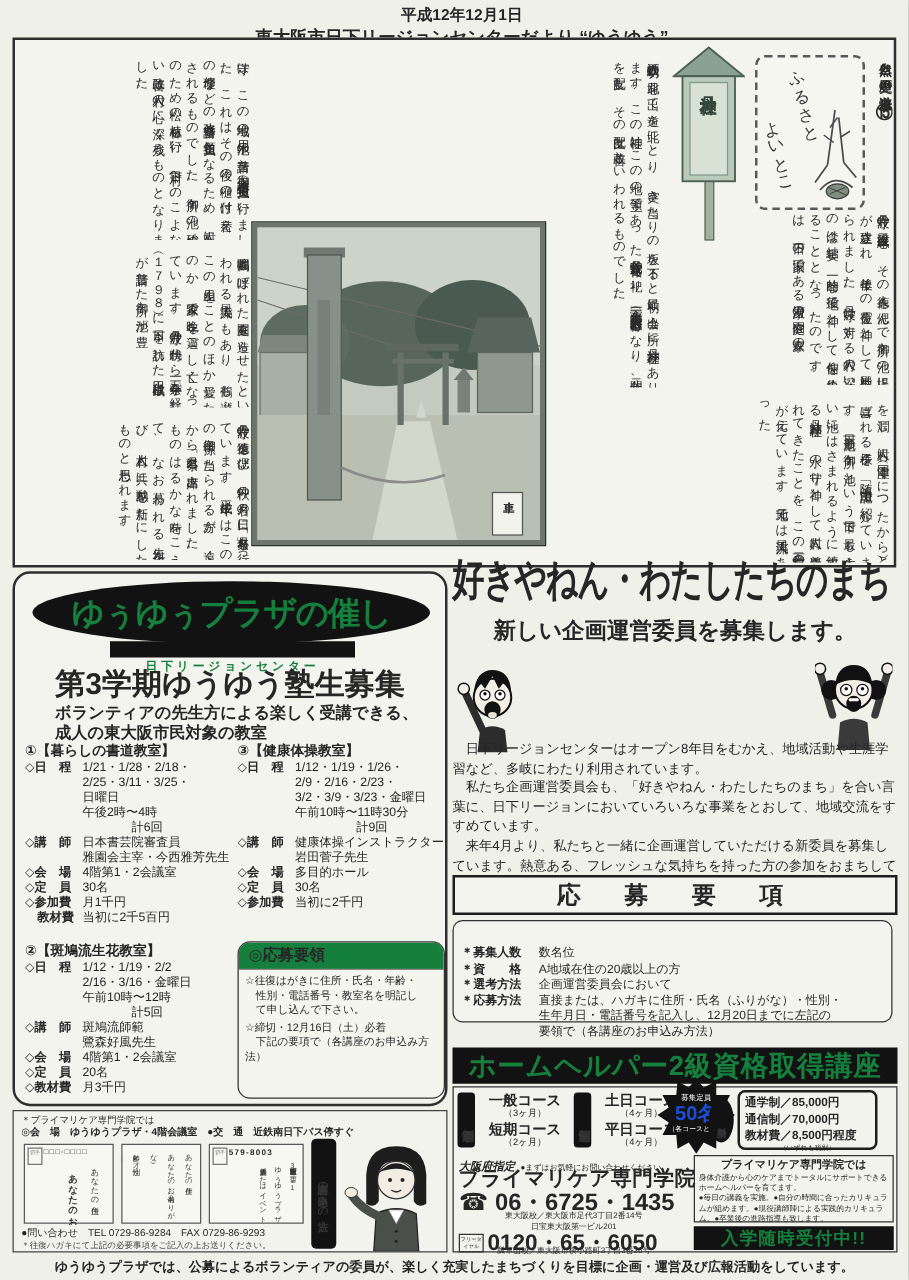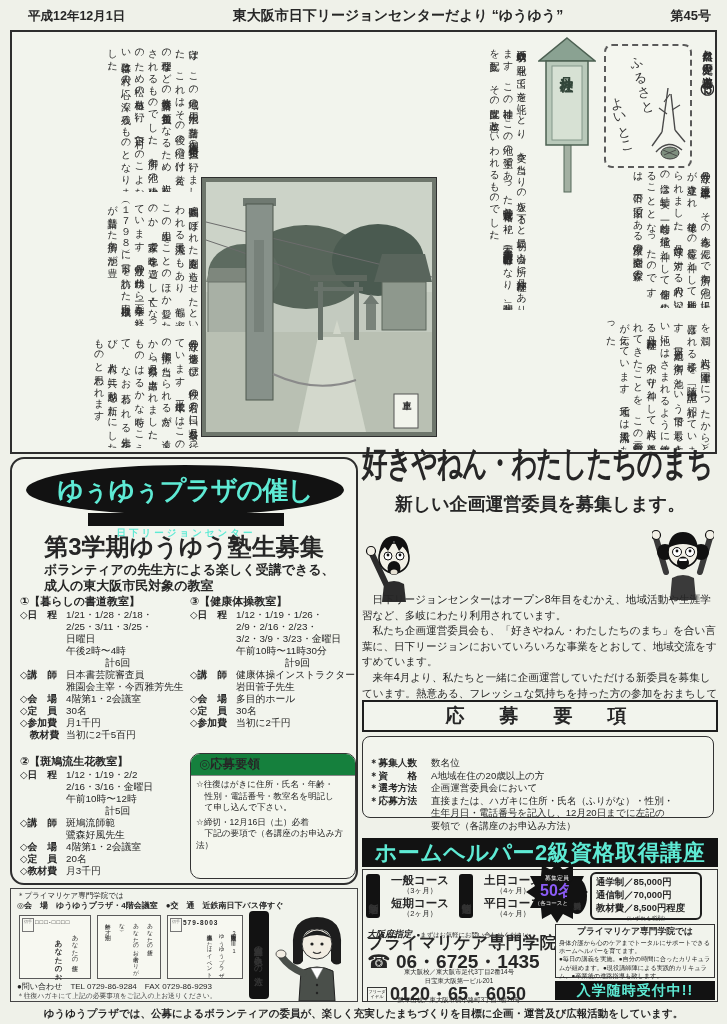--- a/index.html
+++ b/index.html
@@ -1,40 +1,40 @@
 <!DOCTYPE html>
 <html><head>
 <meta charset="utf-8">
 <style>
   html,body{margin:0;padding:0;background:#c6c8be;}
   #page{position:relative;width:727px;height:1024px;margin:0 auto;background:#eff1e9;
         font-family:"Liberation Sans","DejaVu Sans",sans-serif;color:#262626;overflow:hidden;
         box-shadow:0 0 6px rgba(0,0,0,.4);}
   .abs{position:absolute;}
   .bx{border:2px solid #2e2e2e;background:#f2f4ed;box-sizing:border-box;}
-  .blk{background:#121212;color:#5eead4;}
+  .blk{background:#121212;color:#15803d;}
   .pre{white-space:pre-line;}
   .ctr{display:flex;align-items:center;justify-content:center;text-align:center;}
   .vt{writing-mode:vertical-rl;text-orientation:upright;font-size:10px;line-height:13.5px;
       letter-spacing:.5px;overflow:hidden;text-align:justify;color:#2a2a2a;}
   .vtc{writing-mode:vertical-rl;text-orientation:upright;overflow:hidden;color:#333;}
   .row{display:flex;}
   .lbl{font-weight:bold;white-space:pre;}
   .cls{font-size:9.8px;line-height:12px;}
   .cls .ttl{font-weight:bold;font-size:11px;margin:0 0 2px 0;}
   .cls .lbl{width:46px;flex:none;}
   .cls .val{flex:1;}
   .card{position:absolute;border:1px solid #5a5a5a;background:#f7f8f1;box-sizing:border-box;}
 </style>
 </head>
 <body>
 
 <div id="page">
 
-  <div class="abs" style="top:4px;left:28px;right:16px;height:24px;display:flex;align-items:center;justify-content:space-between;font-weight:bold;">
+  <div class="abs" style="top:4px;left:28px;right:16px;height:24px;display:flex;align-items:center;justify-content:space-between;font-weight:bold;flex-direction:column;">
     <span style="font-size:12.5px;">平成12年12月1日</span>
     <span style="font-size:14px;">東大阪市日下リージョンセンターだより “ゆうゆう”</span>
     <span style="font-size:13px;">第45号</span>
   </div>
 
   <div class="abs bx" style="left:10px;top:30px;width:707px;height:424px;">
 
     <div class="abs vt" style="left:412px;top:10px;width:104px;height:268px;">近鉄石切駅の北口を出て道を北にとり、突き当たりの坂を下ると最初に出会う所に丹波神社があります。この神社はこの地の領主であった曽我丹波守古祐を祀り、寛永十一年（一六三四）大阪西町奉行となり、二八年間、日下村を支配し、その支配は善政といわれるものでした。</div>
     <div class="abs vt" style="left:512px;top:132px;width:188px;height:144px;">丹波守の没後二五年忌に、その人徳を偲んで御所ヶ池の堤上に墓碑が建立され、後年その霊位を神として社殿内に祀られました。丹波守に対する村人の深い感謝の念は結実し、一時的な役地で神として信仰を集めることとなったのです。丹波守は、日下の旧家である河澄家の庭園や森家の</div>
     <div class="abs vt" style="left:424px;top:284px;width:276px;height:134px;">を潤し、村人に国津宝（くにつたから）と喜ばれる様子を、随筆「山澄記」で紹介しています。日下新池と御所ヶ池という日下で最も大きい池にはさまれるように鎮座する丹波神社が、水の守り神として村人に尊崇されてきたことを、この二百年前の記述が伝えています。地元では風流人であった</div>
@@ -340,21 +340,21 @@
       <div style="font-size:7.5px;margin-top:-2px;">（4ヶ月）</div>
       <div style="font-size:11.5px;font-weight:bold;">平日コース</div>
       <div style="font-size:7.5px;margin-top:-2px;">（4ヶ月）</div>
     </div>
 
     <div class="abs" style="left:162px;top:-8px;width:64px;height:62px;">
       <svg width="64" height="62" viewBox="0 0 64 62">
         <polygon points="63,30 54,36 59,46 48,46 48,57 38,52 32,61 26,52 17,57 16,46 5,46 10,36 1,30 10,24 5,14 16,14 17,3 26,8 32,1 38,8 48,3 48,14 59,14 54,24" fill="#121212"></polygon>
       </svg>
       <span class="abs" style="left:0;right:0;top:12px;text-align:center;color:#fff;font-size:6px;">募集定員</span>
-      <span class="abs" style="left:0;right:0;top:19px;text-align:center;color:#8b5cf6;font-size:16px;font-weight:bold;">50名</span>
+      <span class="abs" style="left:0;right:0;top:19px;text-align:center;color:#1d4ed8;font-size:16px;font-weight:bold;">50名</span>
       <span class="abs" style="left:0;right:0;top:38px;text-align:center;color:#fff;font-size:5.5px;">（各コースとも）</span>
     </div>
 
     <div class="abs blk vtc ctr" style="left:204px;top:8px;width:20px;height:36px;border-radius:50%;font-size:7.5px;font-weight:bold;">受講料</div>
 
     <div class="abs" style="left:227px;top:2px;width:112px;height:48px;border:2px solid #1e1e1e;border-radius:6px;padding:2px 4px;box-sizing:border-box;">
       <div style="font-size:9.4px;font-weight:bold;white-space:nowrap;">通学制／85,000円</div>
       <div style="font-size:9.4px;font-weight:bold;white-space:nowrap;">通信制／70,000円</div>
       <div style="font-size:9.4px;font-weight:bold;white-space:nowrap;">教材費／8,500円程度</div>
       <div style="font-size:5.5px;text-align:center;">（いずれも税別）</div>

